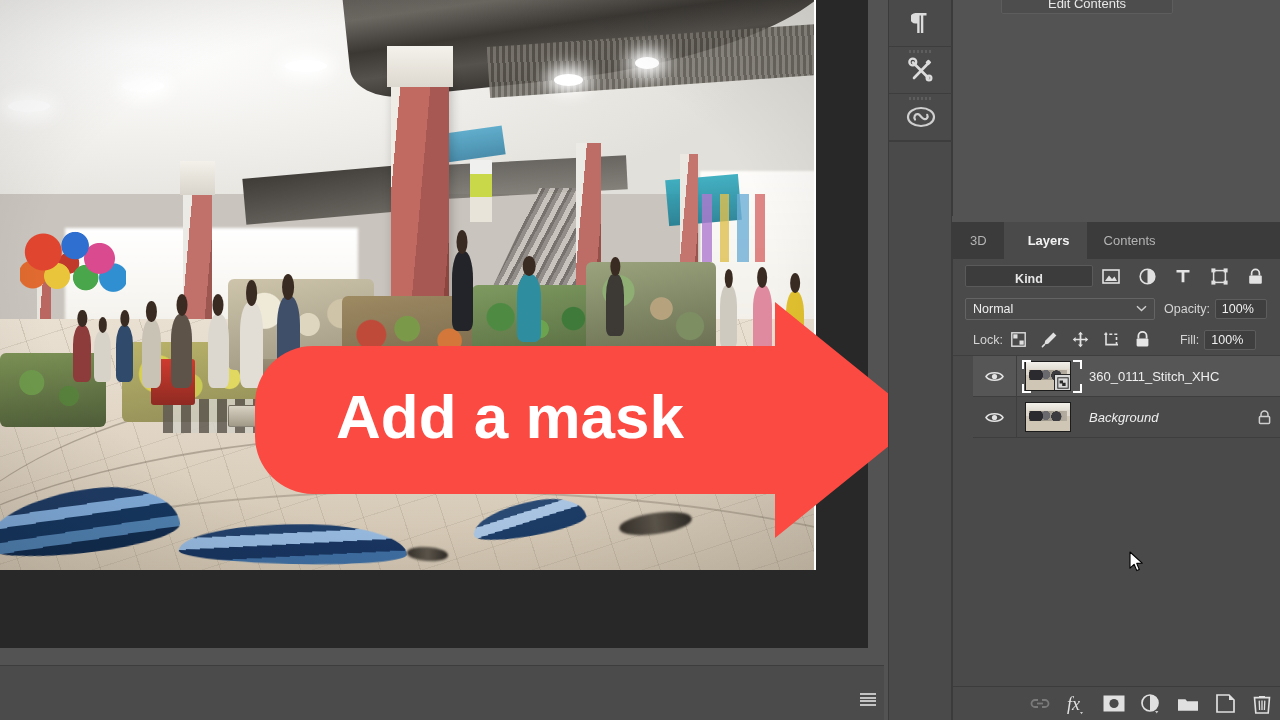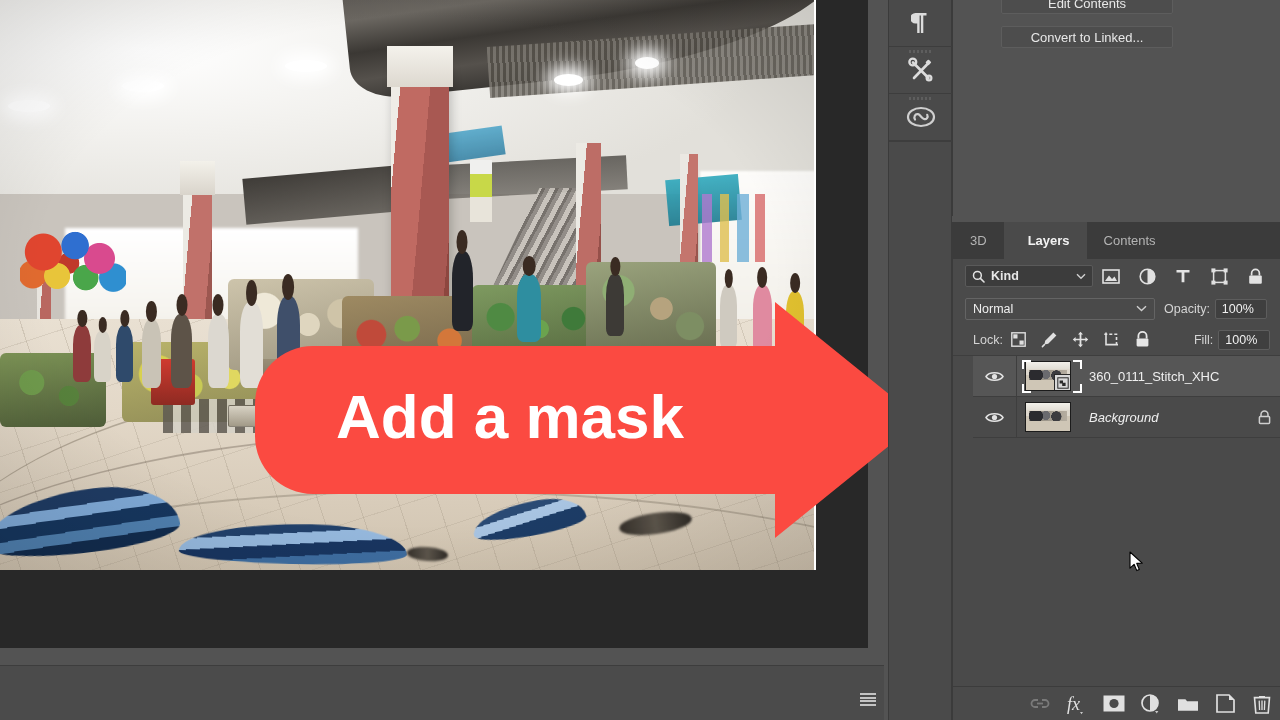--- a/index.html
+++ b/index.html
@@ -337,21 +337,21 @@
   .tab.active{ background:#4a4a4a; color:#f2f2f2; font-weight:bold;padding-left:24px; }
 
   
   #filter-row{
     position:absolute; left:0; top:37px; width:328px; height:34px;
     display:flex; align-items:center; padding-left:12px; gap:0;
   }
   #kind-select{
     width:128px; height:22px; background:#3c3c3c; border:1px solid #5a5a5a;
     border-radius:2px; display:flex; align-items:center; gap:6px; padding:0 6px;
-    color:#e6e6e6; font-size:12.5px;
+    color:#e6e6e6; font-size:12.5px;flex-direction:column;
   }
   #kind-select .lbl{ flex:1; font-weight:bold; }
   .fi{ width:36px; height:24px; display:flex; align-items:center; justify-content:center; }
 
   
   #blend-row{
     position:absolute; left:0; top:71px; width:392px; height:31px;
     display:flex; align-items:center; padding-left:12px;
   }
   #blend-select{
@@ -580,21 +580,20 @@
       <svg width="30" height="24" viewBox="0 0 30 24">
         <ellipse cx="15" cy="12" rx="13" ry="9" fill="none" stroke="#cfcfcf" stroke-width="2.2"></ellipse>
         <path d="M9 14.5 C7.5 12 9 8.6 12 9.2 C14.5 9.7 15.2 13 18 14 C20.6 14.9 22.4 12 21.2 9.8" fill="none" stroke="#cfcfcf" stroke-width="2.2" stroke-linecap="round"></path>
       </svg>
     </div>
     <div class="dock-sep"></div>
   </div>
 
   <div id="top-panel">
     <div class="pbtn b1">Edit Contents</div>
-    <div class="pbtn b2">Convert to Linked...</div>
   </div>
 
   <div id="layers-panel">
 
     <div id="tabs">
       <div class="tab">3D</div>
       <div class="tab active">Layers</div>
       <div class="tab">Contents</div>
     </div>
 
@@ -683,21 +682,21 @@
           <path d="M3 1.5 V13.6 H15" fill="none" stroke="#e0e0e0" stroke-width="1.6"></path>
           <path d="M1.3 3.2 H13.5 V15.4" fill="none" stroke="#e0e0e0" stroke-width="1.6" stroke-dasharray="3 2"></path>
         </svg>
       </div>
       <div class="lockicon">
         <svg width="15" height="17" viewBox="0 0 15 17">
           <path d="M3.4 7.4 V5 A4.1 4.1 0 0 1 11.6 5 V7.4" fill="none" stroke="#e6e6e6" stroke-width="1.8"></path>
           <rect x="1.6" y="7.4" width="11.8" height="8" rx="1.1" fill="#e6e6e6"></rect>
         </svg>
       </div>
-      <span class="op-label" style="margin-left:36px">Fill:</span>
+      <span class="op-label" style="margin-left:22px">Fill:</span>
       <div class="num-field">100%</div>
     </div>
 
     <div id="layer-list">
 
       <div class="layer-row selected">
         <div class="eye-cell">
           <svg width="19" height="13" viewBox="0 0 19 13">
             <path d="M1 6.5 C4 1.5 15 1.5 18 6.5 C15 11.5 4 11.5 1 6.5 Z" fill="none" stroke="#e3e3e3" stroke-width="1.5"></path>
             <circle cx="9.5" cy="6.5" r="2.6" fill="#e3e3e3"></circle>

